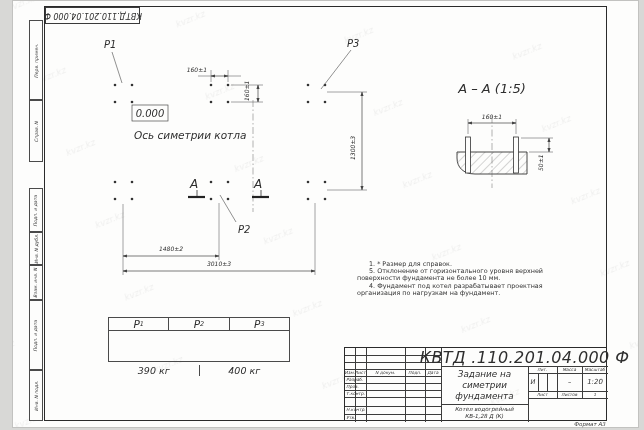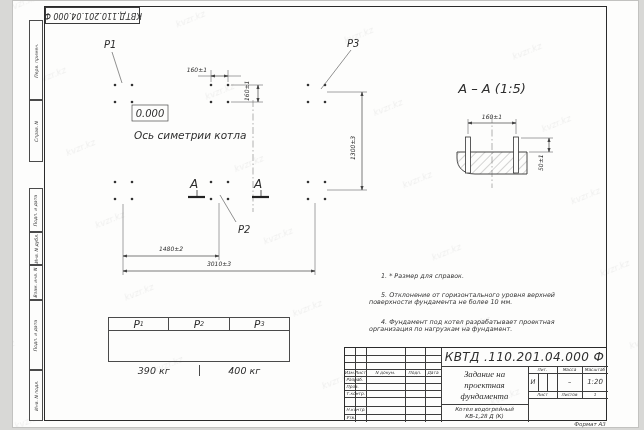--- a/index.html
+++ b/index.html
@@ -22,46 +22,46 @@
         display:flex;align-items:center;justify-content:center;background:#fdfdfc;}
   .mbox span{transform:rotate(-90deg);white-space:nowrap;font-size:4.6px;
              font-style:italic;color:#3a3a3a;}
   .topstamp{position:absolute;left:45px;top:7px;width:95px;height:17px;
             border:.9px solid #3a3a3a;box-sizing:border-box;display:flex;
             align-items:center;justify-content:center;background:#fdfdfc;}
   .topstamp span{transform:rotate(180deg);font-size:8px;font-style:italic;
                  white-space:nowrap;color:#2e2e2e;}
 
   .notes{position:absolute;left:357px;top:261px;width:228px;}
-  .notes p{margin:12px;font-size:6.4px;line-height:7.2px;text-indent:12px;
-           font-style:italic;color:#333;}
+  .notes p{margin:0;font-size:6.4px;line-height:7.2px;text-indent:12px;
+           color:#333;}
 
   .ltable{position:absolute;left:108px;top:317px;width:182px;height:45px;
           border:.9px solid #4a4a4a;box-sizing:border-box;display:flex;flex-direction:column;}
   .ltable .row{display:flex;flex:1;}
   .ltable .cell{flex:1;border-right:.8px solid #4a4a4a;display:flex;align-items:center;
                 justify-content:center;font-style:italic;}
   .ltable .cell:last-child{border-right:none;}
   .ltable .hrow .cell{border-bottom:.8px solid #4a4a4a;font-size:10.5px;}
   .ltable .vrow .cell{font-size:9.5px;margin-top:34px;}
   .ltable sub{font-size:6.5px;}
 
   .tblock{position:absolute;left:344px;top:347px;width:263px;height:74px;
           border:1.1px solid #2b2b2b;box-sizing:border-box;background:transparent;}
   .tblock .vl{position:absolute;width:.7px;background:#3c3c3c;}
   .tblock .hl{position:absolute;height:.7px;background:#3c3c3c;}
   .tblock .lbl{position:absolute;font-size:4.3px;font-style:italic;color:#333;
                display:flex;align-items:center;justify-content:center;white-space:nowrap;}
   .tblock .lbl.left{justify-content:flex-start;padding-left:1.5px;}
   .desig{position:absolute;left:96px;top:0;width:167px;height:18px;display:flex;
-         align-items:center;justify-content:center;font-size:12px;font-style:italic;
+         align-items:center;justify-content:center;font-size:16px;font-style:italic;
          letter-spacing:.4px;white-space:nowrap;}
   .dtitle{position:absolute;left:96px;top:18px;width:87px;height:38px;display:flex;
           flex-direction:column;align-items:center;justify-content:center;
-          font-size:8.8px;line-height:11px;font-style:italic;text-align:center;font-family:Liberation Serif, serif;}
+          font-size:8.8px;line-height:11px;font-style:italic;text-align:center;}
   .dprod{position:absolute;left:96px;top:56px;width:87px;height:18px;display:flex;
          flex-direction:column;align-items:center;justify-content:center;
          font-size:5.6px;line-height:7px;font-style:italic;text-align:center;}
   .logo{position:absolute;left:183px;top:50px;width:80px;height:24px;display:flex;
         align-items:center;justify-content:center;gap:2px;}
   .logo .word{font-family:"Liberation Sans",sans-serif;font-weight:bold;
               font-size:11.5px;letter-spacing:.5px;color:#111;}
   .logo .cap{display:flex;flex-direction:column;font-size:3.7px;line-height:4.2px;
              color:#222;font-family:"Liberation Sans",sans-serif;}
   .fmt{position:absolute;left:545px;top:421px;width:90px;text-align:center;
@@ -274,21 +274,21 @@
 
     <div class="lbl left" style="left:0;top:28px;width:21px;height:7px;">Разраб.</div>
     <div class="lbl left" style="left:0;top:35px;width:21px;height:7px;">Пров.</div>
     <div class="lbl left" style="left:0;top:42px;width:21px;height:7px;">Т.контр.</div>
     <div class="lbl left" style="left:0;top:58px;width:21px;height:7.5px;">Н.контр.</div>
     <div class="lbl left" style="left:0;top:65.5px;width:21px;height:8px;">Утв.</div>
 
     <div class="desig">КВТД .110.201.04.000  Ф</div>
     <div class="dtitle">
       <span>Задание на</span>
-      <span>проектная</span>
+      <span>симетрии</span>
       <span>фундамента</span>
     </div>
     <div class="dprod">
       <span>Котел водогрейный</span>
       <span>КВ-1,28 Д (К)</span>
     </div>
 
     <div class="lbl" style="left:183px;top:18px;width:29px;height:7px;">Лит.</div>
     <div class="lbl" style="left:212px;top:18px;width:25px;height:7px;">Масса</div>
     <div class="lbl" style="left:237px;top:18px;width:26px;height:7px;">Масштаб</div>

